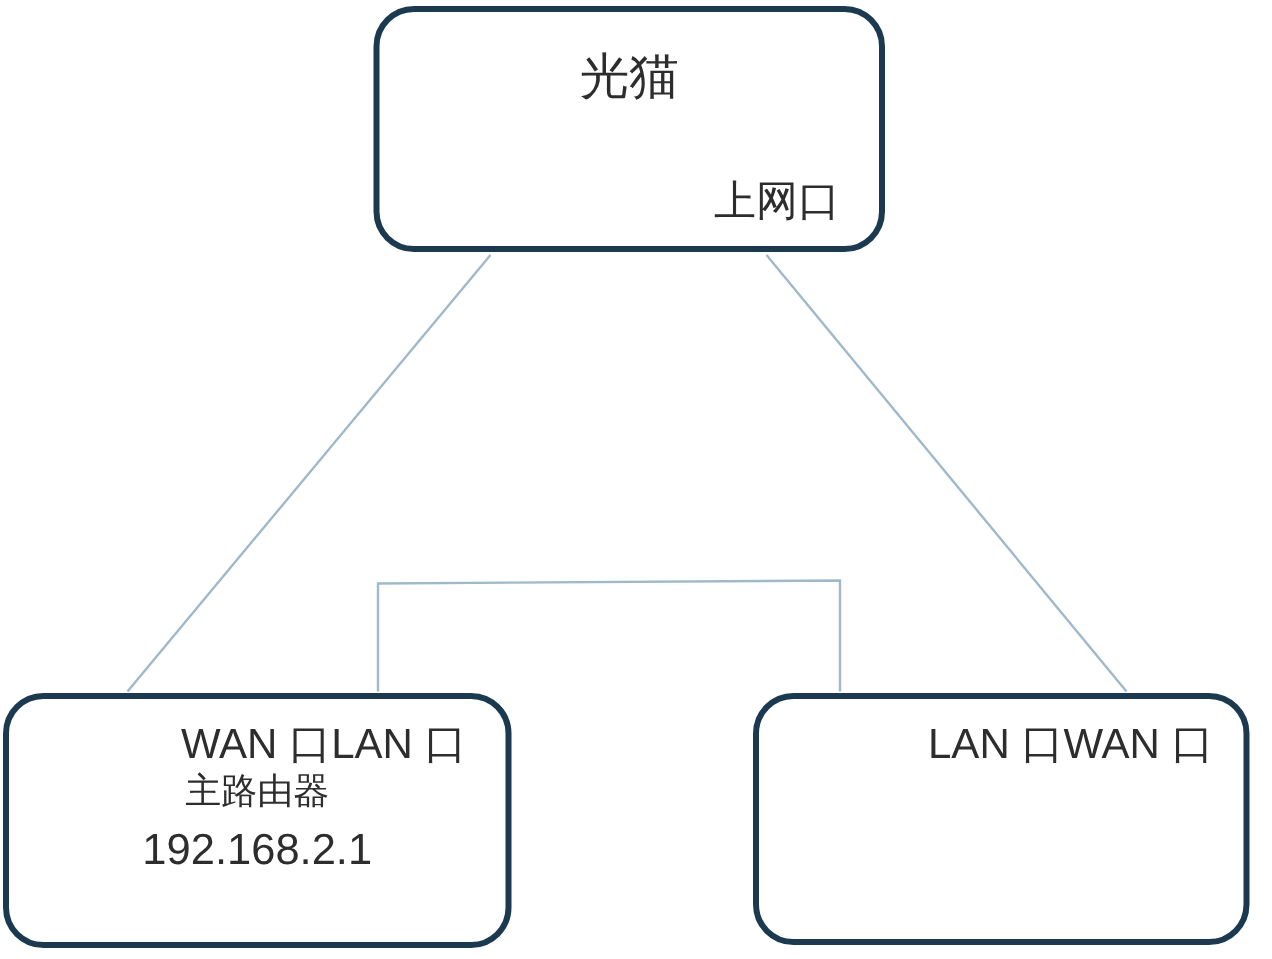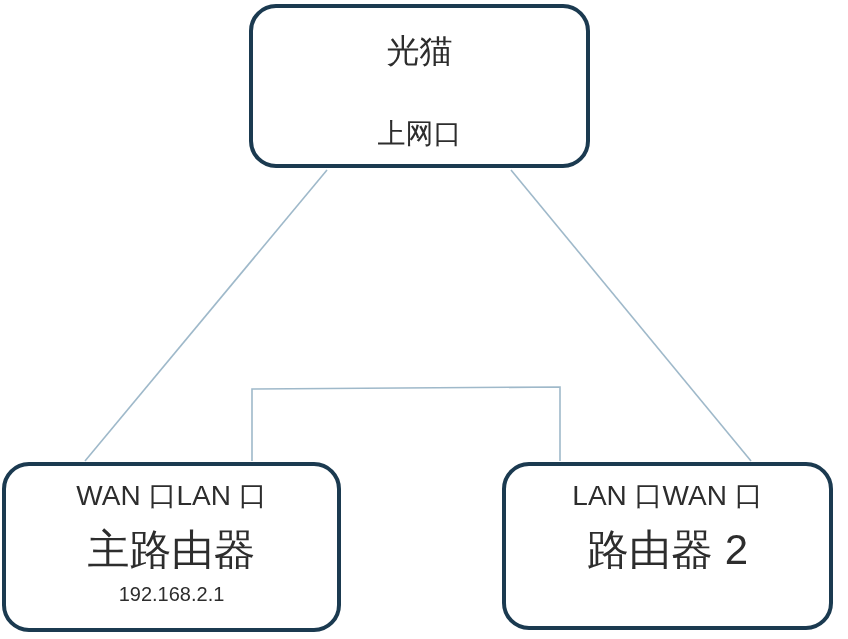--- a/index.html
+++ b/index.html
@@ -56,43 +56,43 @@
   .node-title {
     text-align: center;
     font-size: 33px;
     line-height: 1.15;
   }
   .node-modem .node-title {
     margin-top: 24px;
   }
   .ports-row {
     display: flex;
-    justify-content: center;
+    justify-content: flex-end;
     font-size: 28px;
     line-height: 1.15;
   }
   .node-modem .ports-row {
     margin-top: auto;
     padding: 0 26px 18px 26px;
   }
   .node-main-router .ports-row {
     padding: 14px 26px 0 26px;
   }
   .node-router2 .ports-row {
     padding: 14px 20px 0 20px;
   }
   .router-name {
     text-align: center;
-    font-size: 42px;
+    font-size: 24px;
     line-height: 1.15;
-    margin-top: 14px;
+    margin-top: 2px;
   }
   .router-ip {
     text-align: center;
-    font-size: 20px;
+    font-size: 29px;
     line-height: 1.15;
     margin-top: 9px;
   }
 </style>
 </head>
 <body>
 
 <div class="canvas">
 
   <svg class="connectors" viewBox="0 0 848 639" xmlns="http://www.w3.org/2000/svg">
@@ -115,16 +115,15 @@
     </div>
     <div class="router-name">主路由器</div>
     <div class="router-ip">192.168.2.1</div>
   </div>
 
   <div class="node node-router2">
     <div class="ports-row">
       <span>LAN 口</span>
       <span>WAN 口</span>
     </div>
-    <div class="router-name">路由器 2</div>
   </div>
 
 </div>
 
 </body></html>

